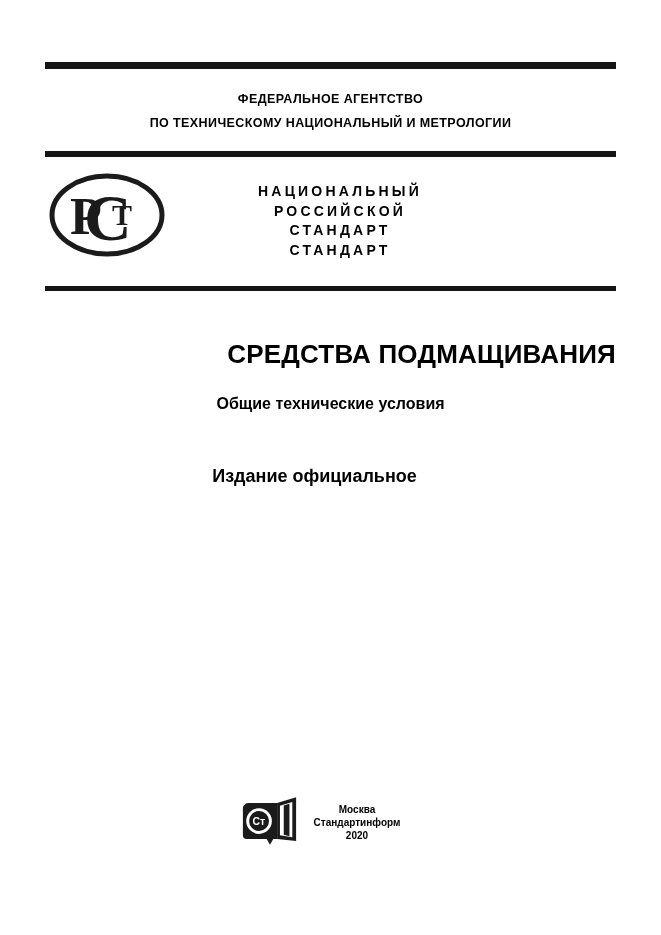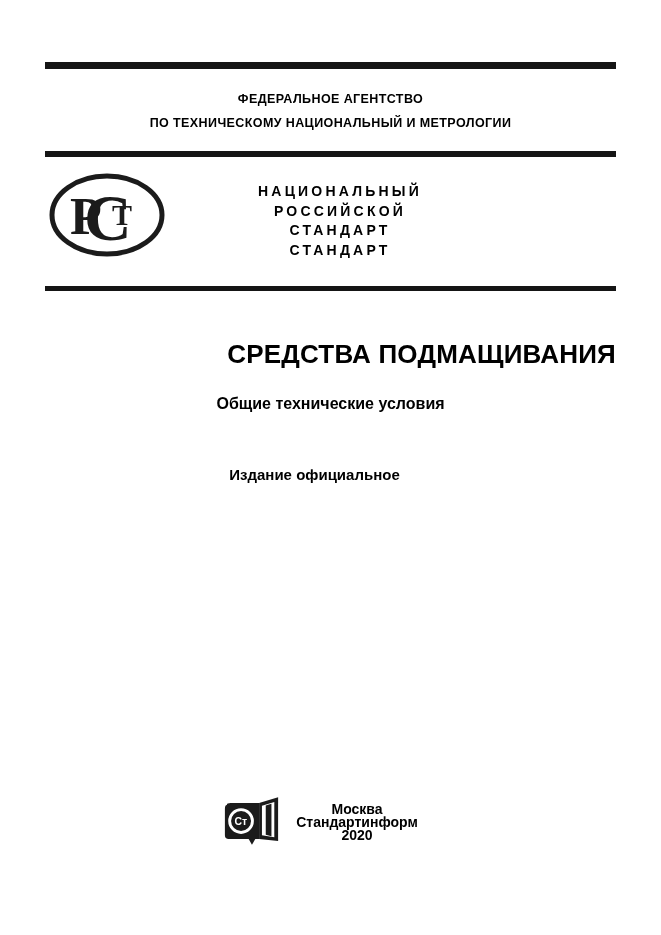--- a/index.html
+++ b/index.html
@@ -47,32 +47,32 @@
     position:absolute; top:339px; left:45px; width:571px;
     text-align:right; font-weight:bold; font-size:26px;
     letter-spacing:0.2px;
   }
   .doc-subtitle {
     position:absolute; top:395px; left:45px; width:571px;
     text-align:center; font-weight:bold; font-size:16px;
   }
   .edition-note {
     position:absolute; top:466px; left:45px; width:571px;
-    text-align:center; font-weight:bold; font-size:15px;
+    text-align:center; font-weight:bold; font-size:18px;
     transform:translateX(-16px);
   }
 
   .imprint {
     position:absolute; top:797px; left:0; width:661px;
     display:flex; align-items:center; justify-content:center;
     gap:16px; transform:translateX(-10px);
   }
   .imprint-text {
     text-align:center; font-weight:bold;
-    font-size:14px; line-height:13px;
+    font-size:10px; line-height:13px;
   }
   .publisher-logo { width:57px; height:50px; flex:0 0 auto; }
 </style>
 </head>
 <body>
 
 <div class="page">
 
   <div class="rule rule-top"></div>
 

